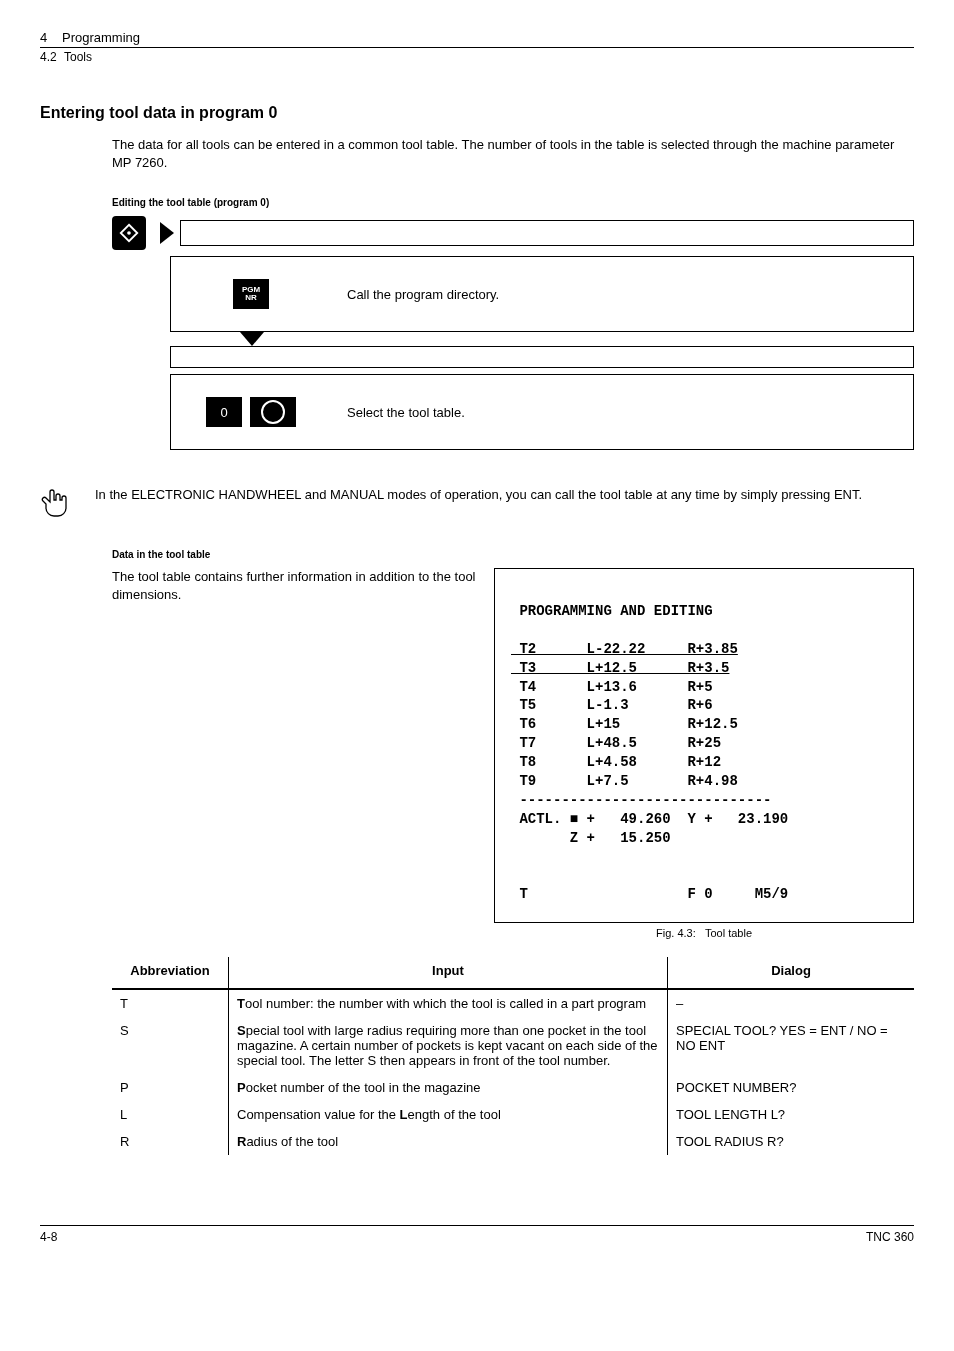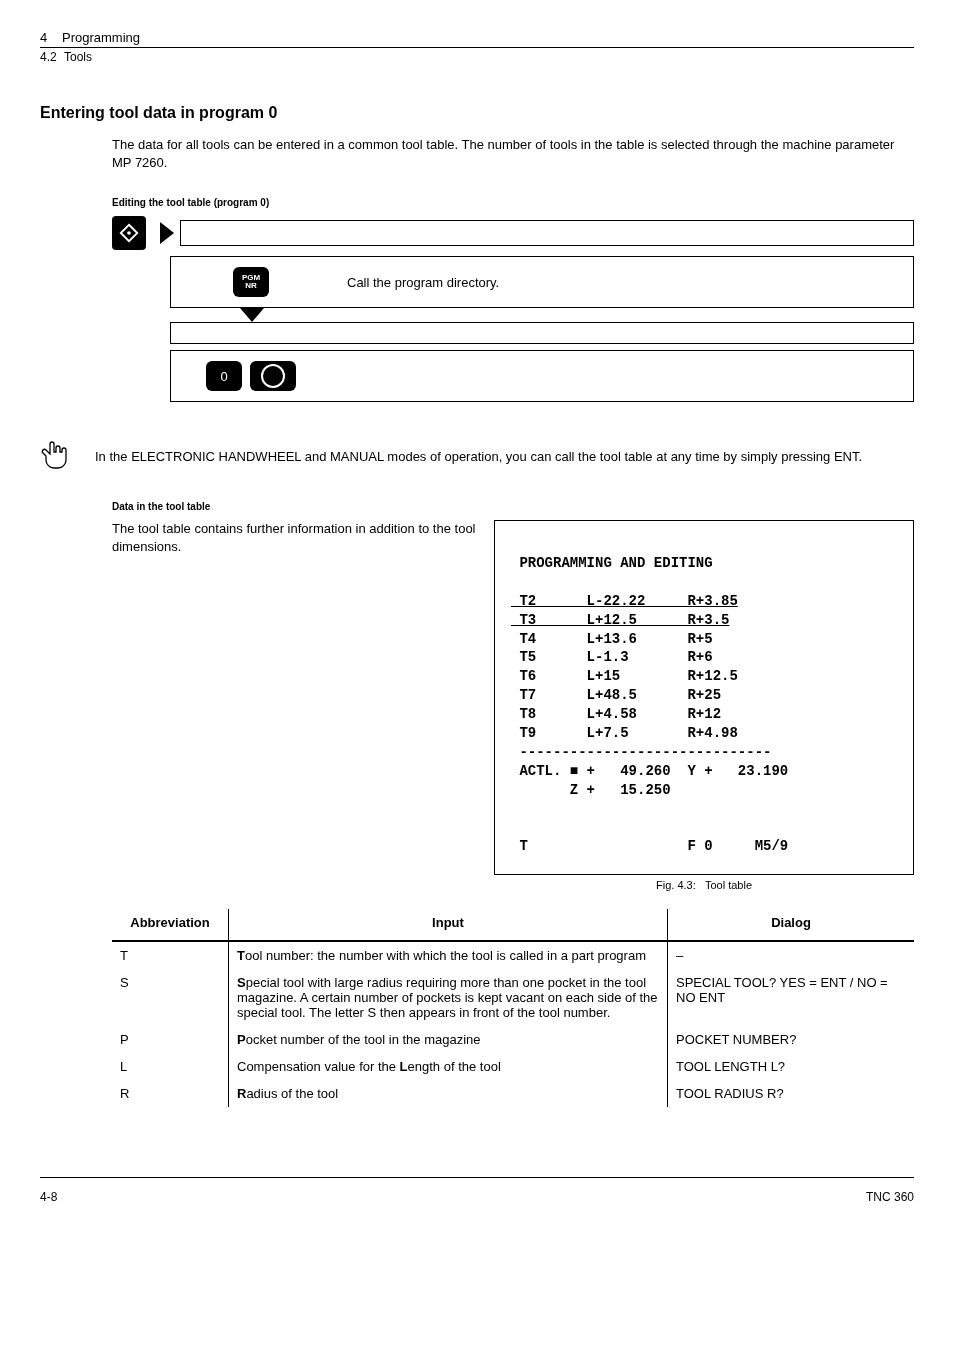--- a/index.html
+++ b/index.html
@@ -65,24 +65,24 @@
   .step-key-cell {
     width: 160px;
     display: flex;
     align-items: center;
     justify-content: center;
     padding: 10px 0;
   }
   .key {
     width: 36px; height: 30px;
     background: #000;
-    border-radius: 6px;
+    border-radius: 0;
     display: flex; align-items: center; justify-content: center;
     color: #fff;
-    margin: 0 4px;
+    margin: 12px 4px;
   }
   .key.ent { width: 46px; }
   .step-text {
     flex: 1;
     padding: 14px 16px;
   }
   .connector {
     width: 0; height: 0;
     border-left: 12px solid transparent;
     border-right: 12px solid transparent;
@@ -90,21 +90,21 @@
     margin: 0 auto;
     margin-left: 200px;
   }
   .empty-bar {
     border: 1px solid #000;
     height: 20px;
     margin-left: 130px;
   }
   .note-row {
     display: flex;
-    align-items: center;
+    align-items: flex-start;
     margin: 36px 0 10px 0;
   }
   .note-icon { width: 55px; }
   .note-text { flex: 1; font-size: 13px; line-height: 1.35; }
   .two-col {
     display: flex;
     align-items: flex-start;
     gap: 12px;
   }
   .col-left { flex: 1; }
@@ -142,21 +142,21 @@
   table.defs td.c1 { width: 100px; }
   table.defs td.c3 { width: 230px; }
   table.defs .sep td { border-bottom: 1px solid #000; height: 0; padding: 0; }
   .col-border-l { border-left: 1px solid #000; }
   .col-border-r { border-right: 1px solid #000; }
   .footer {
     display: flex;
     justify-content: space-between;
     border-top: 1px solid #000;
     margin-top: 70px;
-    padding-top: 12px;
+    padding-top: 4px;
     font-size: 12px;
   }
   .pgm-key-label {
     color: #fff; font-size: 8px; font-weight: bold; line-height: 1; text-align: center;
   }
   .ul { text-decoration: underline; }
 </style>
 </head>
 <body>
 
@@ -202,20 +202,21 @@
 
 <div class="step-block">
   <div class="step-key-cell">
     <div class="key">
       <span>0</span>
     </div>
     <div class="key ent" style="position:relative;">
       <div style="width:20px;height:20px;border:2px solid #fff;border-radius:50%;"></div>
     </div>
   </div>
+  <div class="step-text">Select the tool table.</div>
 </div>
 
 <div class="note-row">
   <div class="note-icon">
     <svg width="30" height="34" viewBox="0 0 30 34">
       <path d="M10 16 V6 a2 2 0 1 1 4 0 V14 h2 V10 a2 2 0 1 1 4 0 v4 h2 v-2 a2 2 0 1 1 4 0 v10 a8 8 0 0 1 -8 8 h-4 a8 8 0 0 1 -8 -8 v-4 l-3 -3 a2 2 0 0 1 3 -3 z" fill="none" stroke="#000" stroke-width="1.3"></path>
     </svg>
   </div>
   <div class="note-text">In the ELECTRONIC HANDWHEEL and MANUAL modes of operation, you can call the tool table at any time by simply pressing ENT.</div>
 </div>

